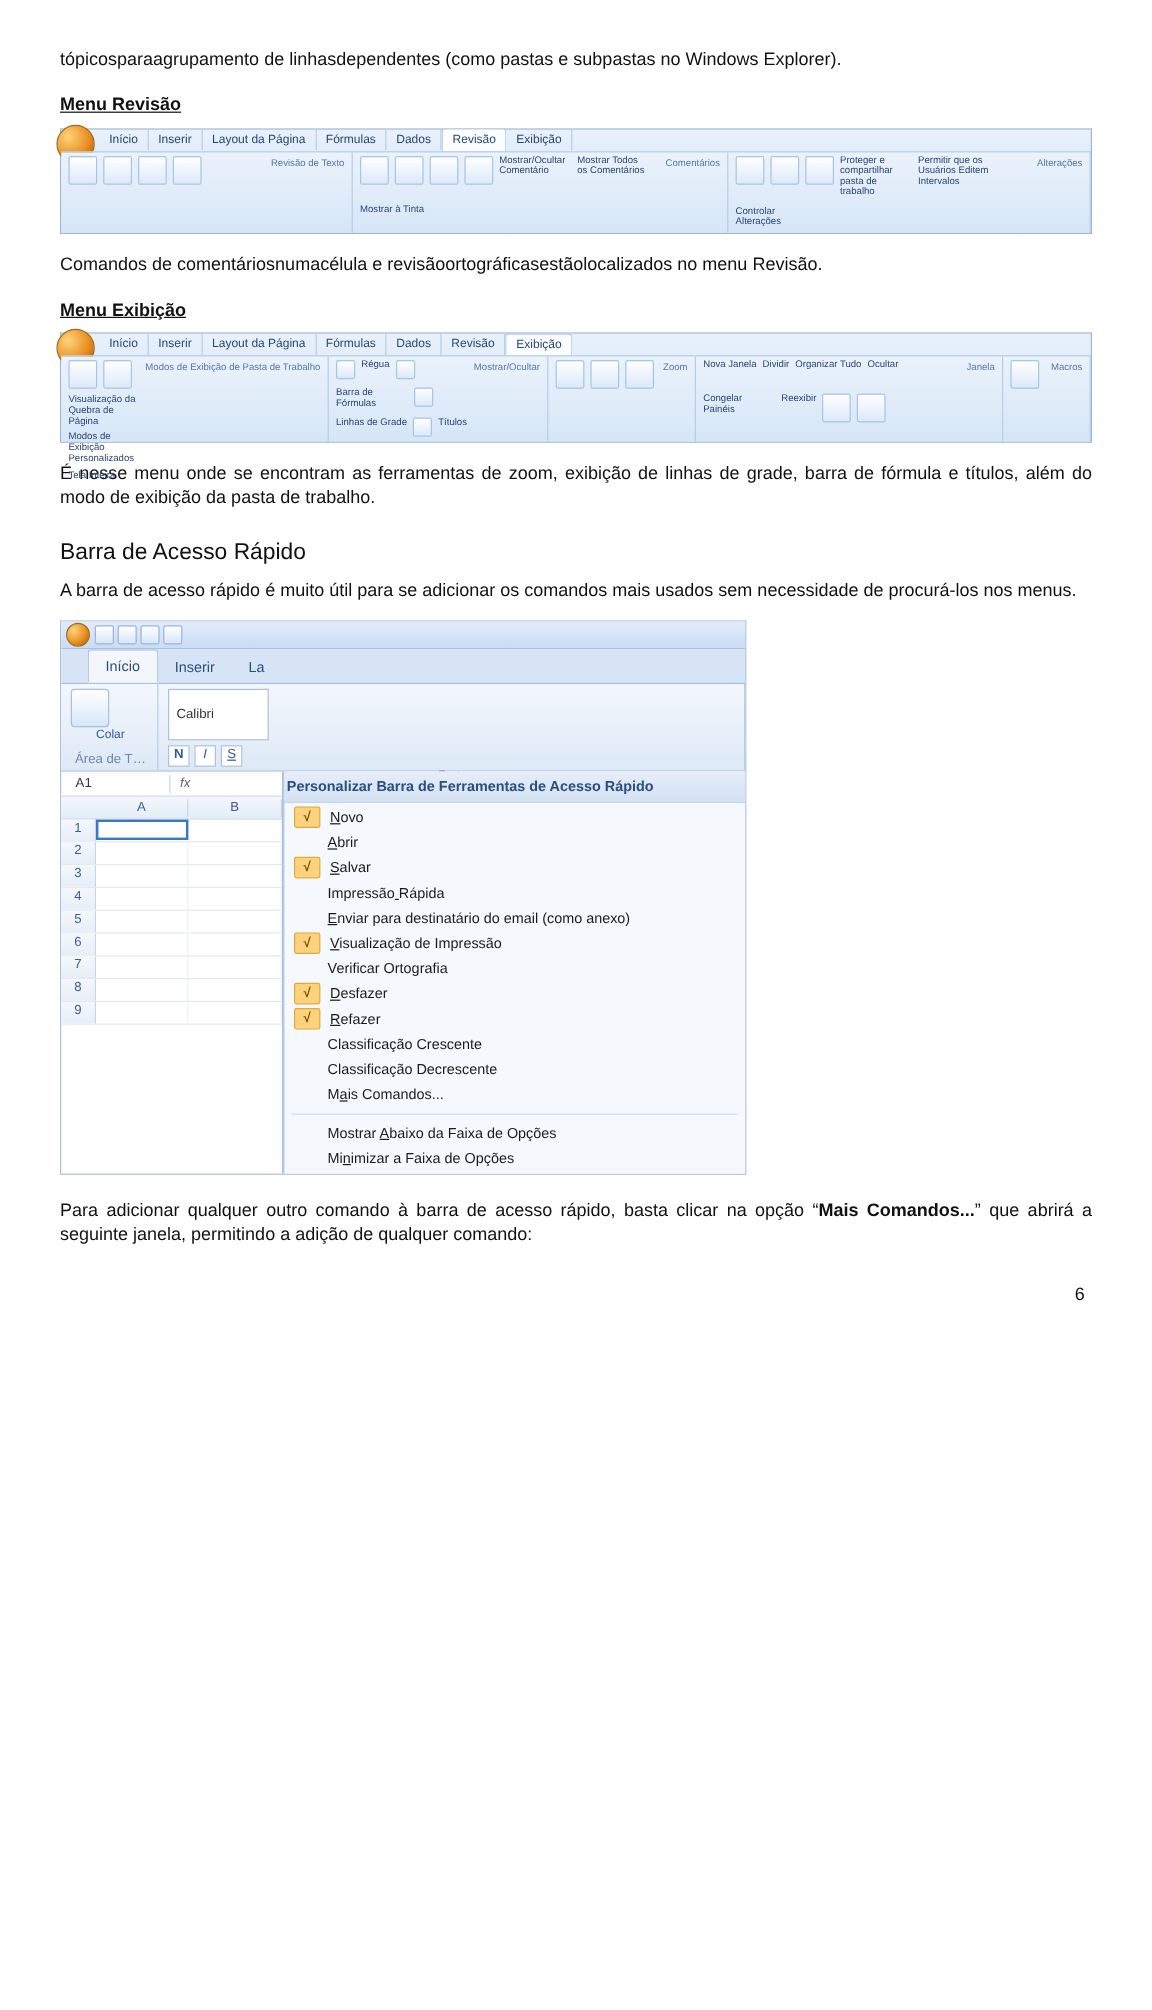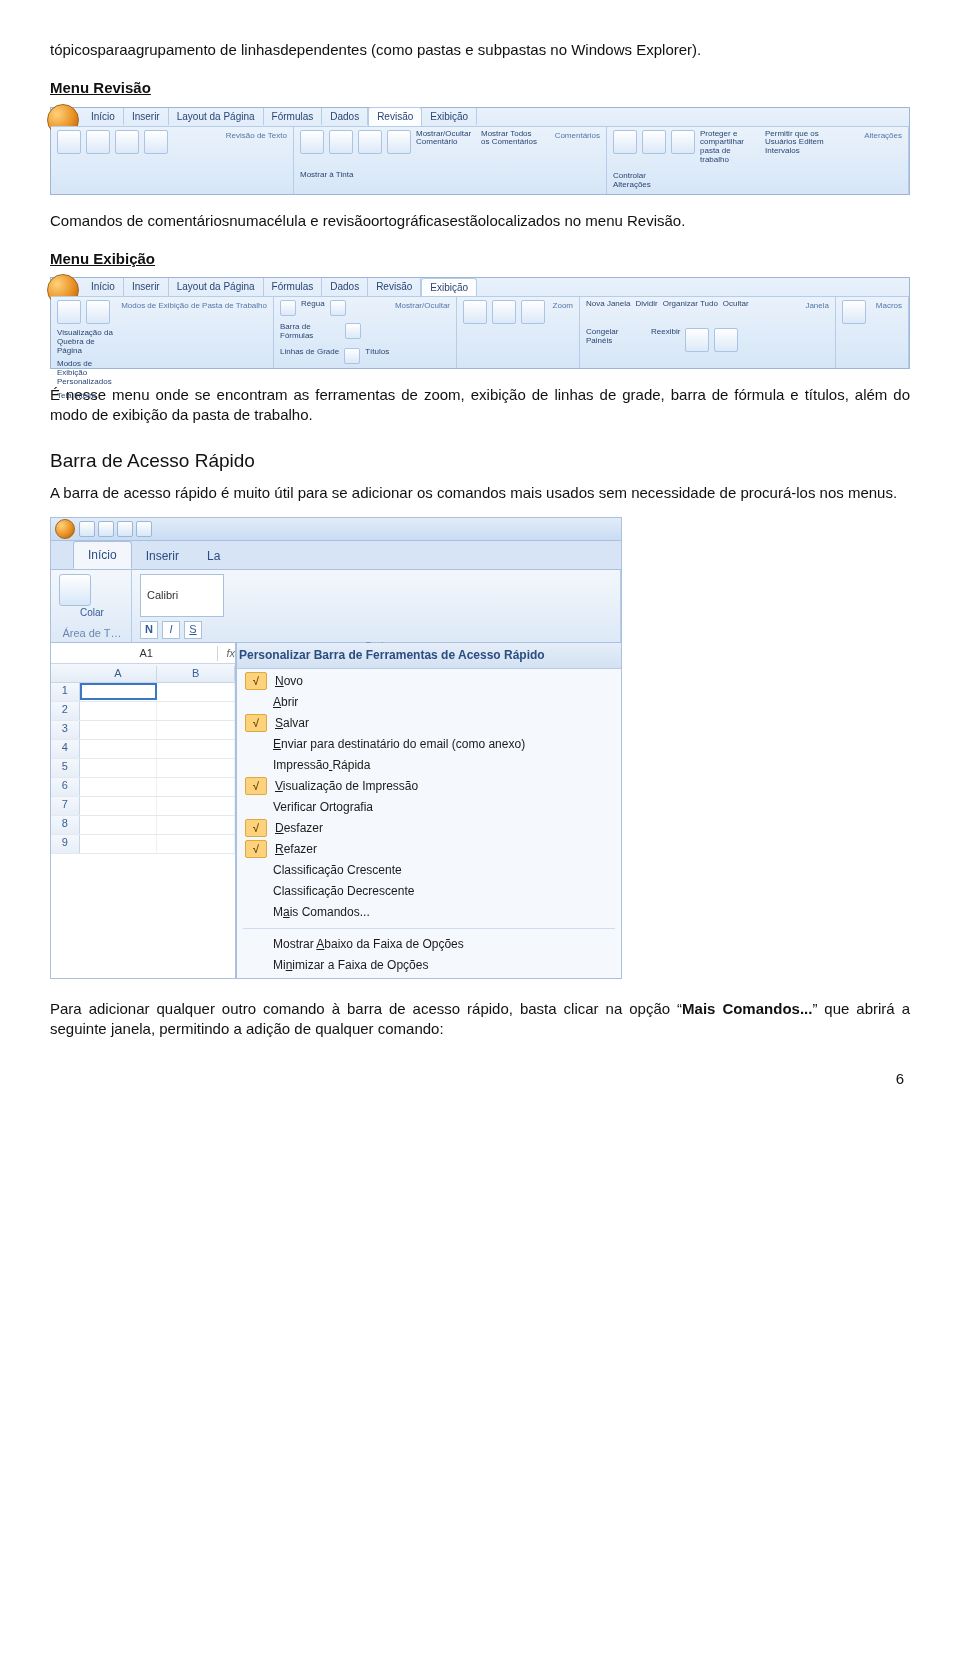--- a/index.html
+++ b/index.html
@@ -188,21 +188,20 @@
     width: 184px;
     border-right: 1px solid #a9c0de;
     font-size: 12px;
     color: #333;
   }
   .namebox {
     height: 20px;
     border-bottom: 1px solid #c9d6e8;
     display: flex;
     align-items: center;
-    justify-content: flex-end;
   }
   .namebox .nb-cell {
     width: 78px;
     padding-left: 12px;
     border-right: 1px solid #c9d6e8;
     font-size: 11px;
   }
   .namebox .fx { margin-left: 8px; font-style: italic; color: #666; font-size: 11px; }
   .grid-head {
     display: flex;
@@ -526,25 +525,25 @@
           <div class="qa-item">
             <div class="qa-check-slot"></div>
             <span><u>A</u>brir</span>
           </div>
           <div class="qa-item">
             <div class="qa-check-slot on">√</div>
             <span><u>S</u>alvar</span>
           </div>
           <div class="qa-item">
             <div class="qa-check-slot"></div>
+            <span>Impressão<u> </u>Rápida</span>
+          </div>
+          <div class="qa-item">
+            <div class="qa-check-slot"></div>
             <span><u>E</u>nviar para destinatário do email (como anexo)</span>
-          </div>
-          <div class="qa-item">
-            <div class="qa-check-slot"></div>
-            <span>Impressão<u> </u>Rápida</span>
           </div>
           <div class="qa-item">
             <div class="qa-check-slot on">√</div>
             <span><u>V</u>isualização de Impressão</span>
           </div>
           <div class="qa-item">
             <div class="qa-check-slot"></div>
             <span>Verificar Ortografia</span>
           </div>
           <div class="qa-item">

